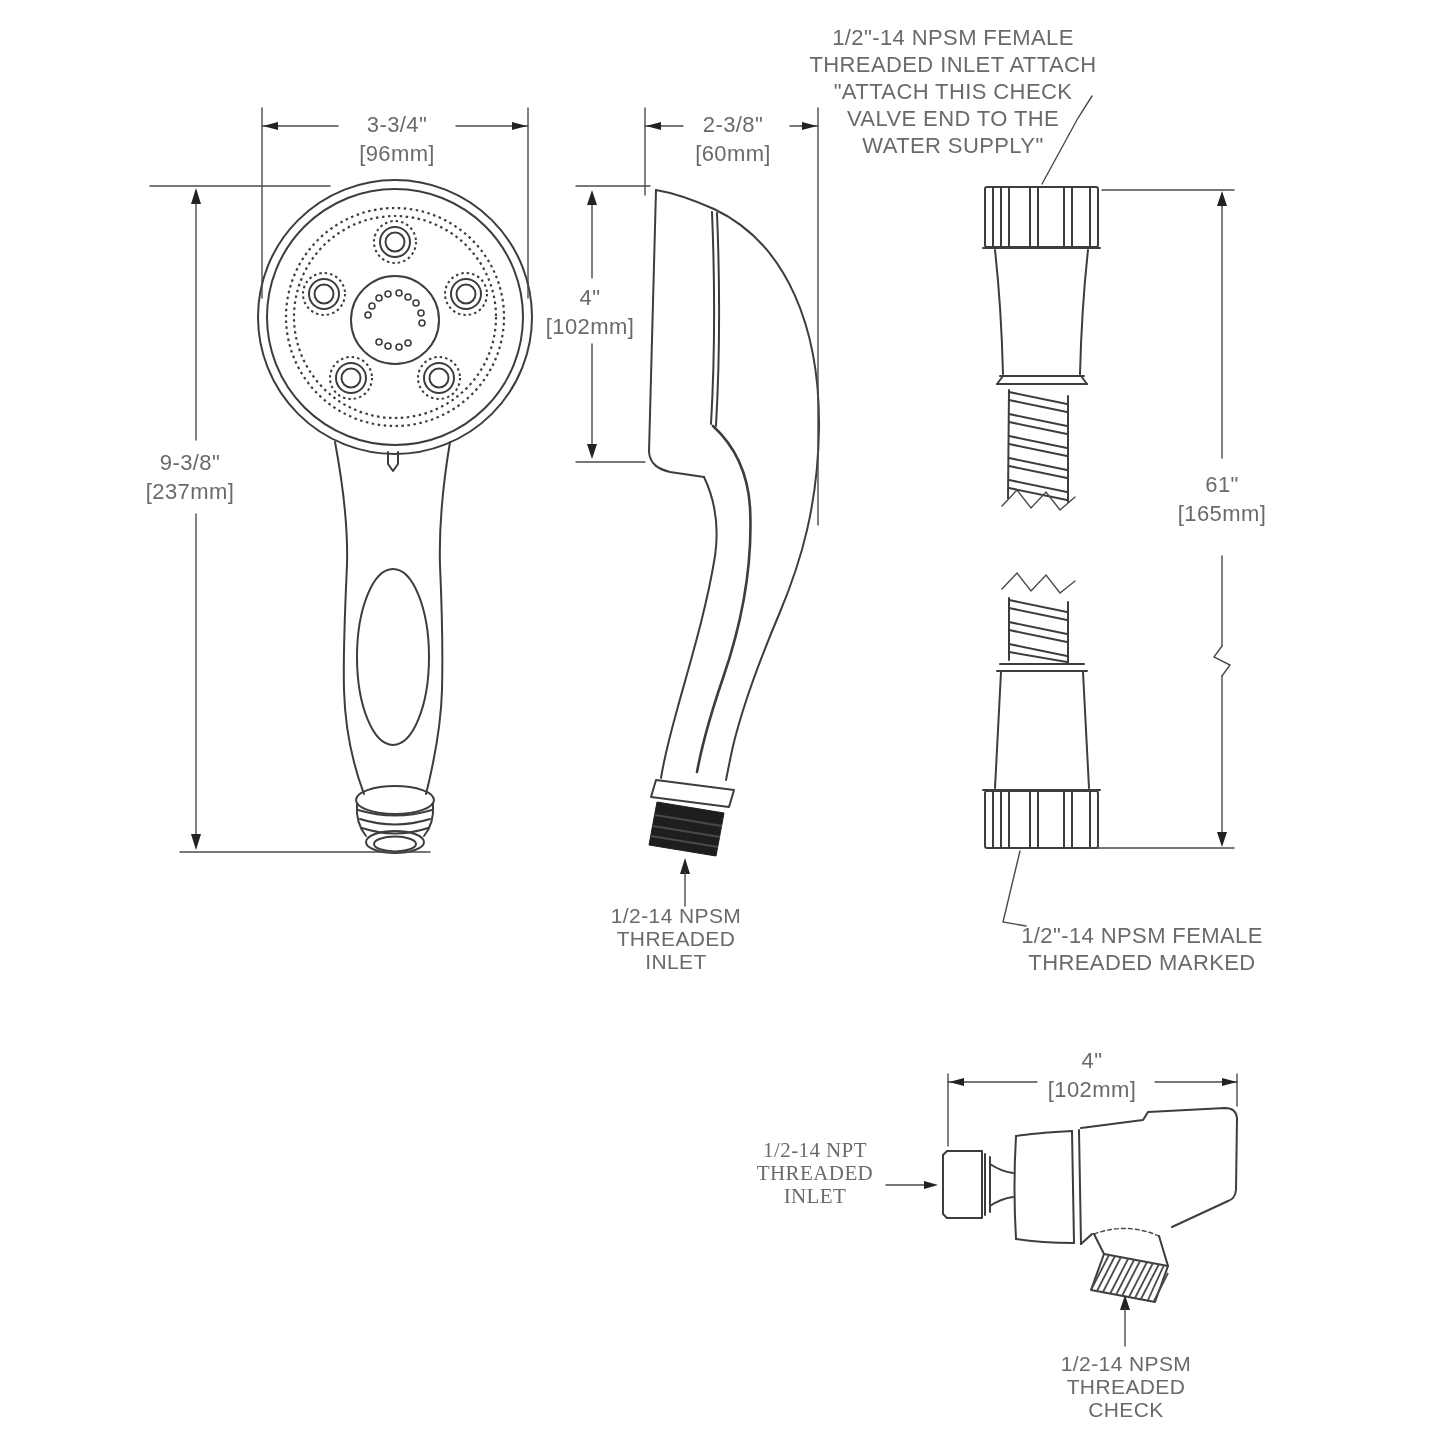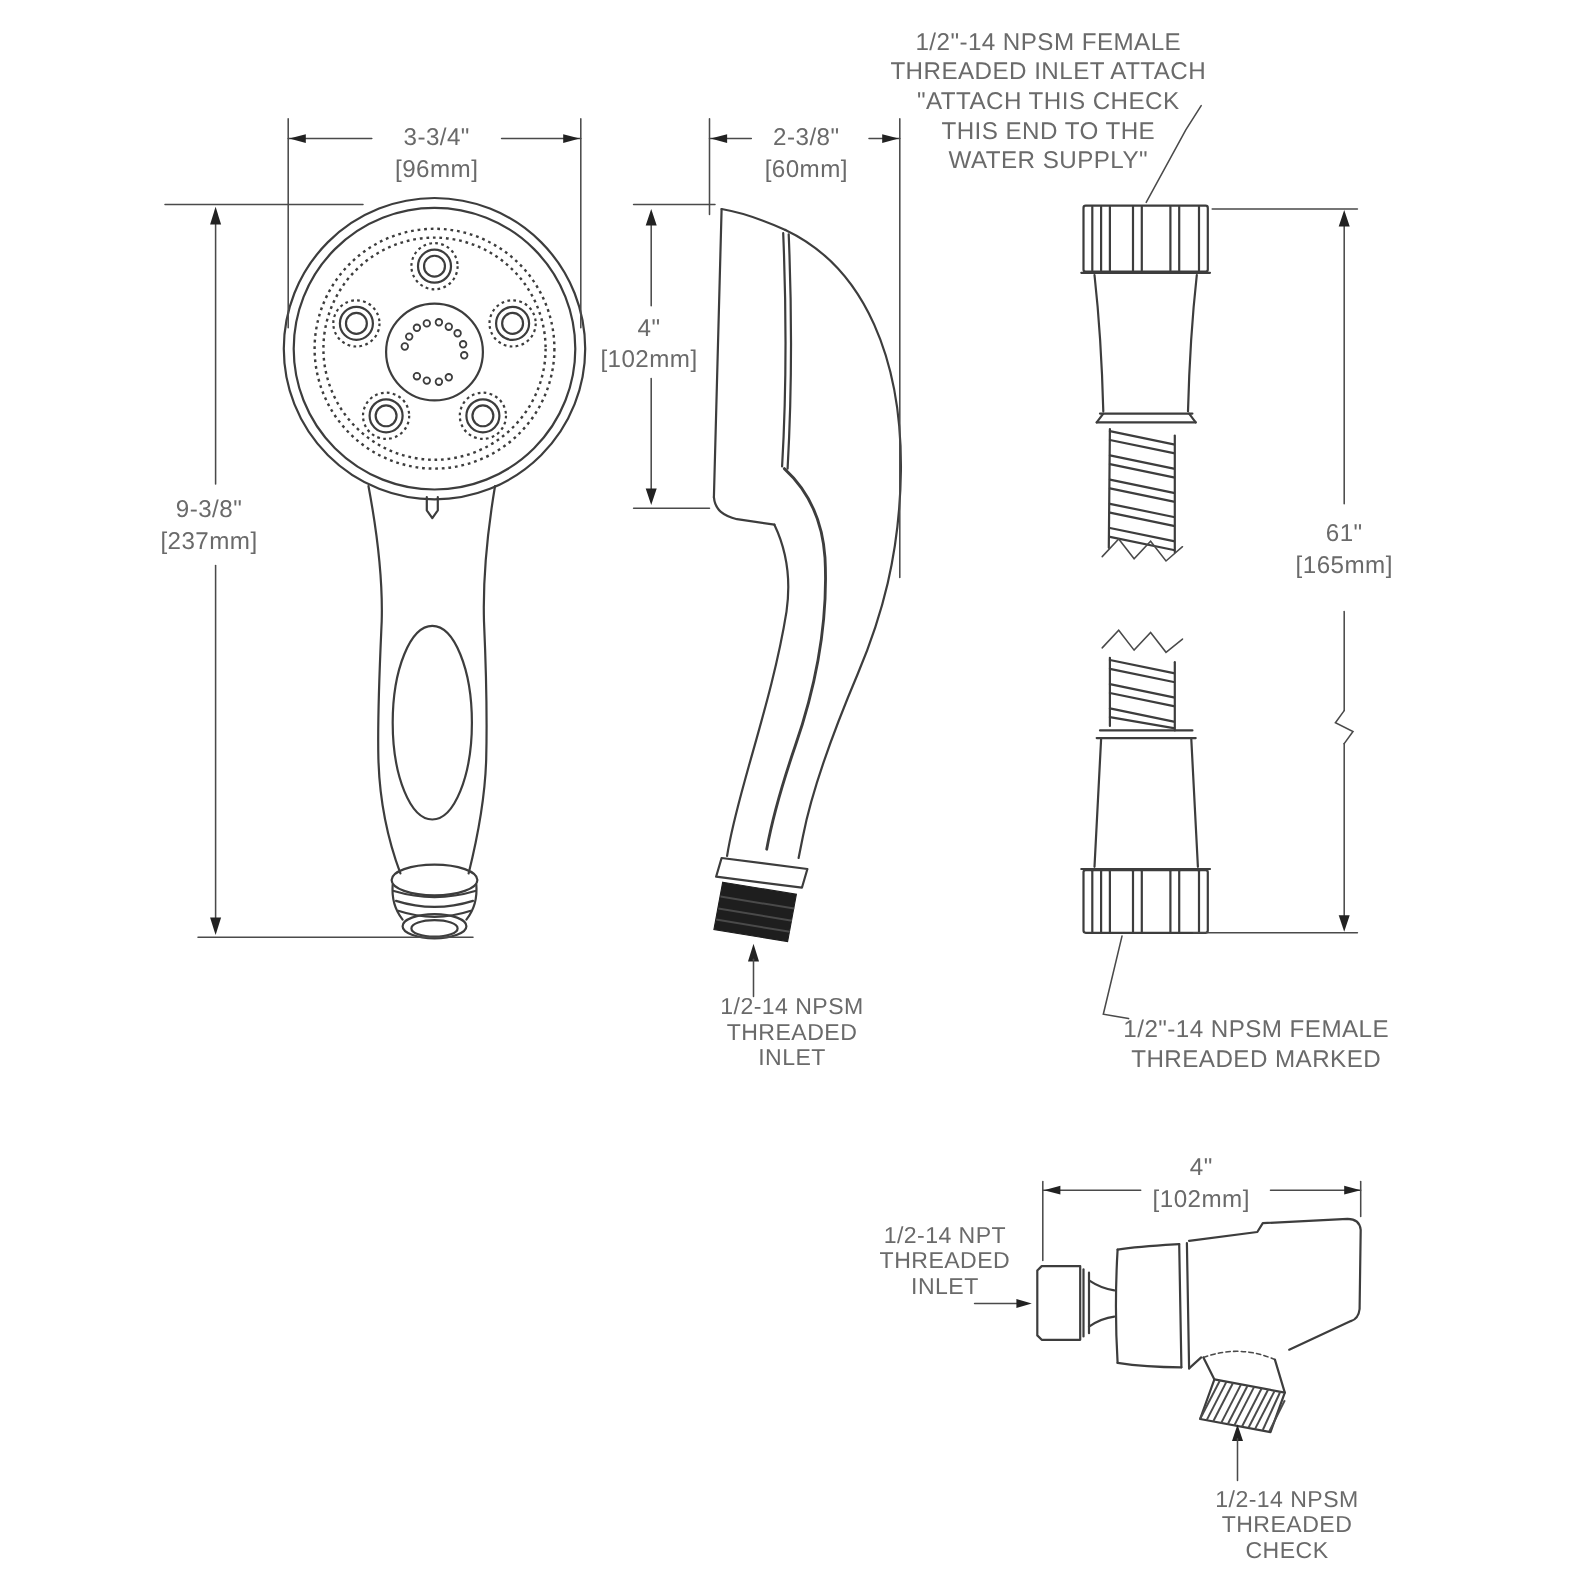--- a/index.html
+++ b/index.html
@@ -12,21 +12,21 @@
   .dot-ring{stroke:#3d3d3d;stroke-width:2.2;fill:none;stroke-dasharray:2.5 3.5;}
   .dot-ring2{stroke:#3d3d3d;stroke-width:2;fill:none;stroke-dasharray:2.5 3;}
   .arr{fill:#222222;stroke:none;}
   .dark{fill:#1e1e1e;stroke:#1e1e1e;stroke-width:1;}
   .dotfill{fill:none;stroke:#3d3d3d;stroke-width:1.6;}
   .hatch{stroke:#4a4a4a;stroke-width:1.8;}
   .t{position:absolute;transform:translateX(-50%);text-align:center;color:#6a6a6a;
      font-family:"Liberation Sans",sans-serif;font-size:22px;line-height:27px;
      letter-spacing:.4px;white-space:nowrap;}
   .dim{line-height:29px;}
-  .lbl{font-size:21px;line-height:23px;margin-left:44px;}
+  .lbl{font-size:21px;line-height:23px;}
 </style>
 </head>
 <body>
 
 <div class="canvas">
 
 <svg width="1445" height="1445" viewBox="0 0 1445 1445">
 
   <g>
     <circle class="ln" cx="395" cy="317" r="137"></circle>
@@ -294,21 +294,21 @@
   <g>
     <polygon class="arr" points="1125,1295 1120,1310 1130,1310"></polygon>
     <line class="thin" x1="1125" y1="1308" x2="1125" y2="1346" stroke-width="2.2"></line>
   </g>
 </svg>
 
 <div class="t" style="left:953px;top:24px;">
   <div>1/2"-14 NPSM FEMALE</div>
   <div>THREADED INLET ATTACH</div>
   <div>"ATTACH THIS CHECK</div>
-  <div>THIS END TO THE</div>
+  <div>VALVE END TO THE</div>
   <div>WATER SUPPLY"</div>
 </div>
 
 <div class="t dim" style="left:397px;top:110px;">
   <div>3-3/4"</div>
   <div>[96mm]</div>
 </div>
 
 <div class="t dim" style="left:733px;top:110px;">
   <div>2-3/8"</div>
@@ -339,21 +339,21 @@
 <div class="t" style="left:1142px;top:922px;">
   <div>1/2"-14 NPSM FEMALE</div>
   <div>THREADED MARKED</div>
 </div>
 
 <div class="t dim" style="left:1092px;top:1046px;">
   <div>4"</div>
   <div>[102mm]</div>
 </div>
 
-<div class="t lbl" style="left:815px;top:1112px;">
+<div class="t lbl" style="left:815px;top:1139px;font-family:Liberation Serif, serif;">
   <div>1/2-14 NPT</div>
   <div>THREADED</div>
   <div>INLET</div>
 </div>
 
 <div class="t lbl" style="left:1126px;top:1352px;">
   <div>1/2-14 NPSM</div>
   <div>THREADED</div>
   <div>CHECK</div>
 </div>

